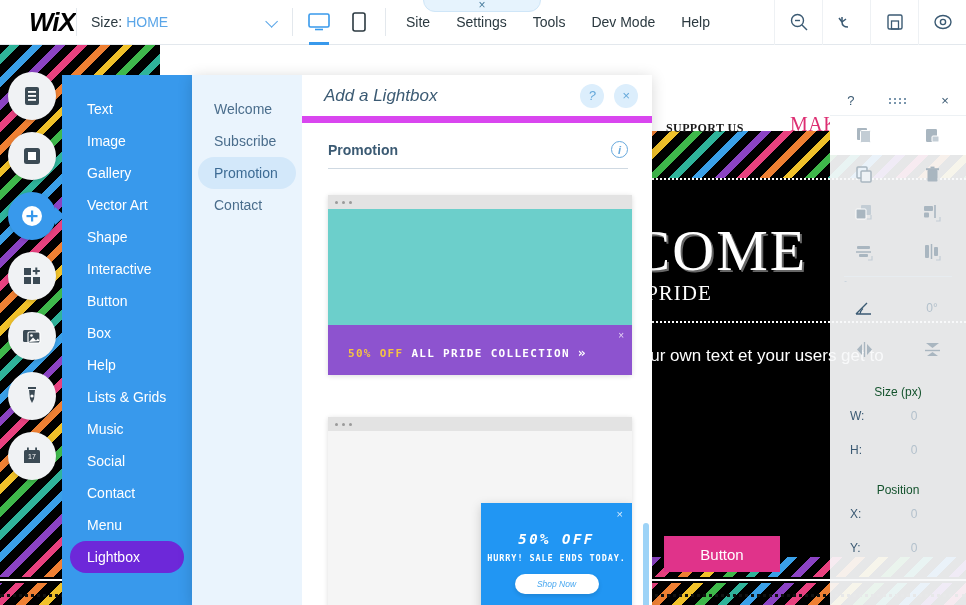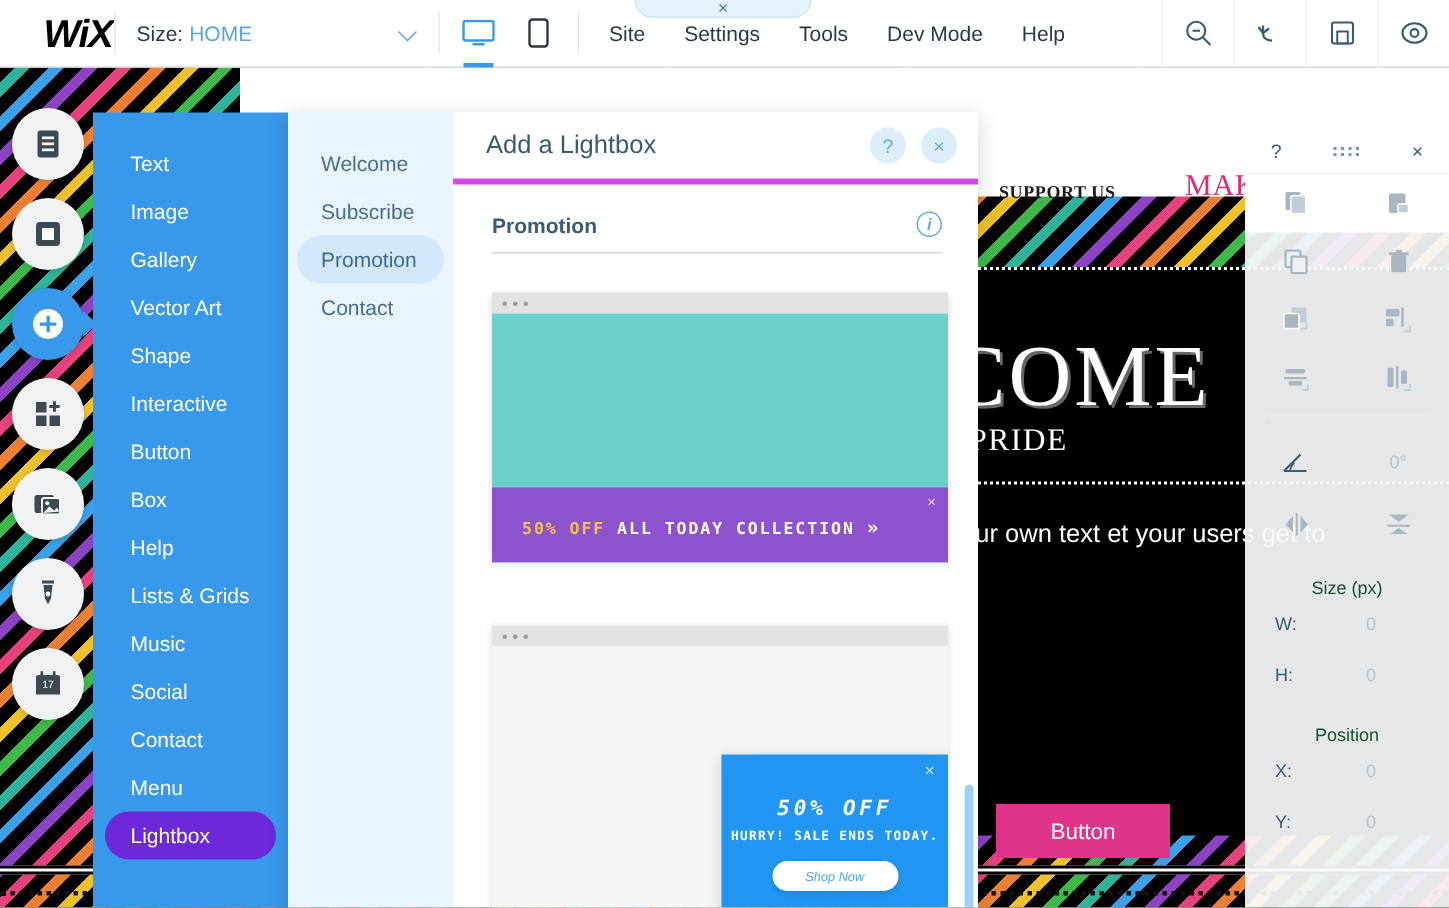--- a/index.html
+++ b/index.html
@@ -177,21 +177,21 @@
     height: 32px; line-height: 32px; padding-left: 22px; font-size: 14px;
     color: #4a6d8c; cursor: pointer;
   }
   .side-item.sel {
     background: #d3e8fa; border-radius: 16px; margin: 0 6px;
     padding-left: 16px; color: #3d6b94;
   }
   .dlg-main { flex: 1; position: relative; background: #fff; overflow: hidden; }
   .dlg-head {
     height: 48px; display: flex; align-items: center;
-    padding: 0 14px 0 22px; border-bottom: 4px solid #d946ef;
+    padding: 0 14px 0 22px; border-bottom: 7px solid #d946ef; font-style: italic;
   }
   .dlg-title { flex: 1; font-size: 17px; color: #3b5a73; }
   .circ-btn {
     width: 24px; height: 24px; border-radius: 50%; background: #dceefc;
     display: flex; align-items: center; justify-content: center;
     font-size: 13px; color: #65a8da; cursor: pointer; margin-left: 10px;
   }
   .dlg-subhead { padding: 18px 24px 0 26px; }
   .sub-row {
     display: flex; align-items: center; border-bottom: 1px solid #cfd9e2;
@@ -483,21 +483,21 @@
           <div class="card-bar">
             <span class="dot"></span>
             <span class="dot"></span>
             <span class="dot"></span>
           </div>
           <div class="card-body c1-body">
             <div class="promo-bar">
               <span class="promo-x">×</span>
               <div class="promo-text">
                 <span class="off">50% OFF</span>
-                <span>ALL TODAY COLLECTION</span>
+                <span>ALL PRIDE COLLECTION</span>
                 <span class="chev">»</span>
               </div>
             </div>
           </div>
         </div>
 
         <div class="card" style="top:252px">
           <div class="card-bar">
             <span class="dot"></span>
             <span class="dot"></span>

